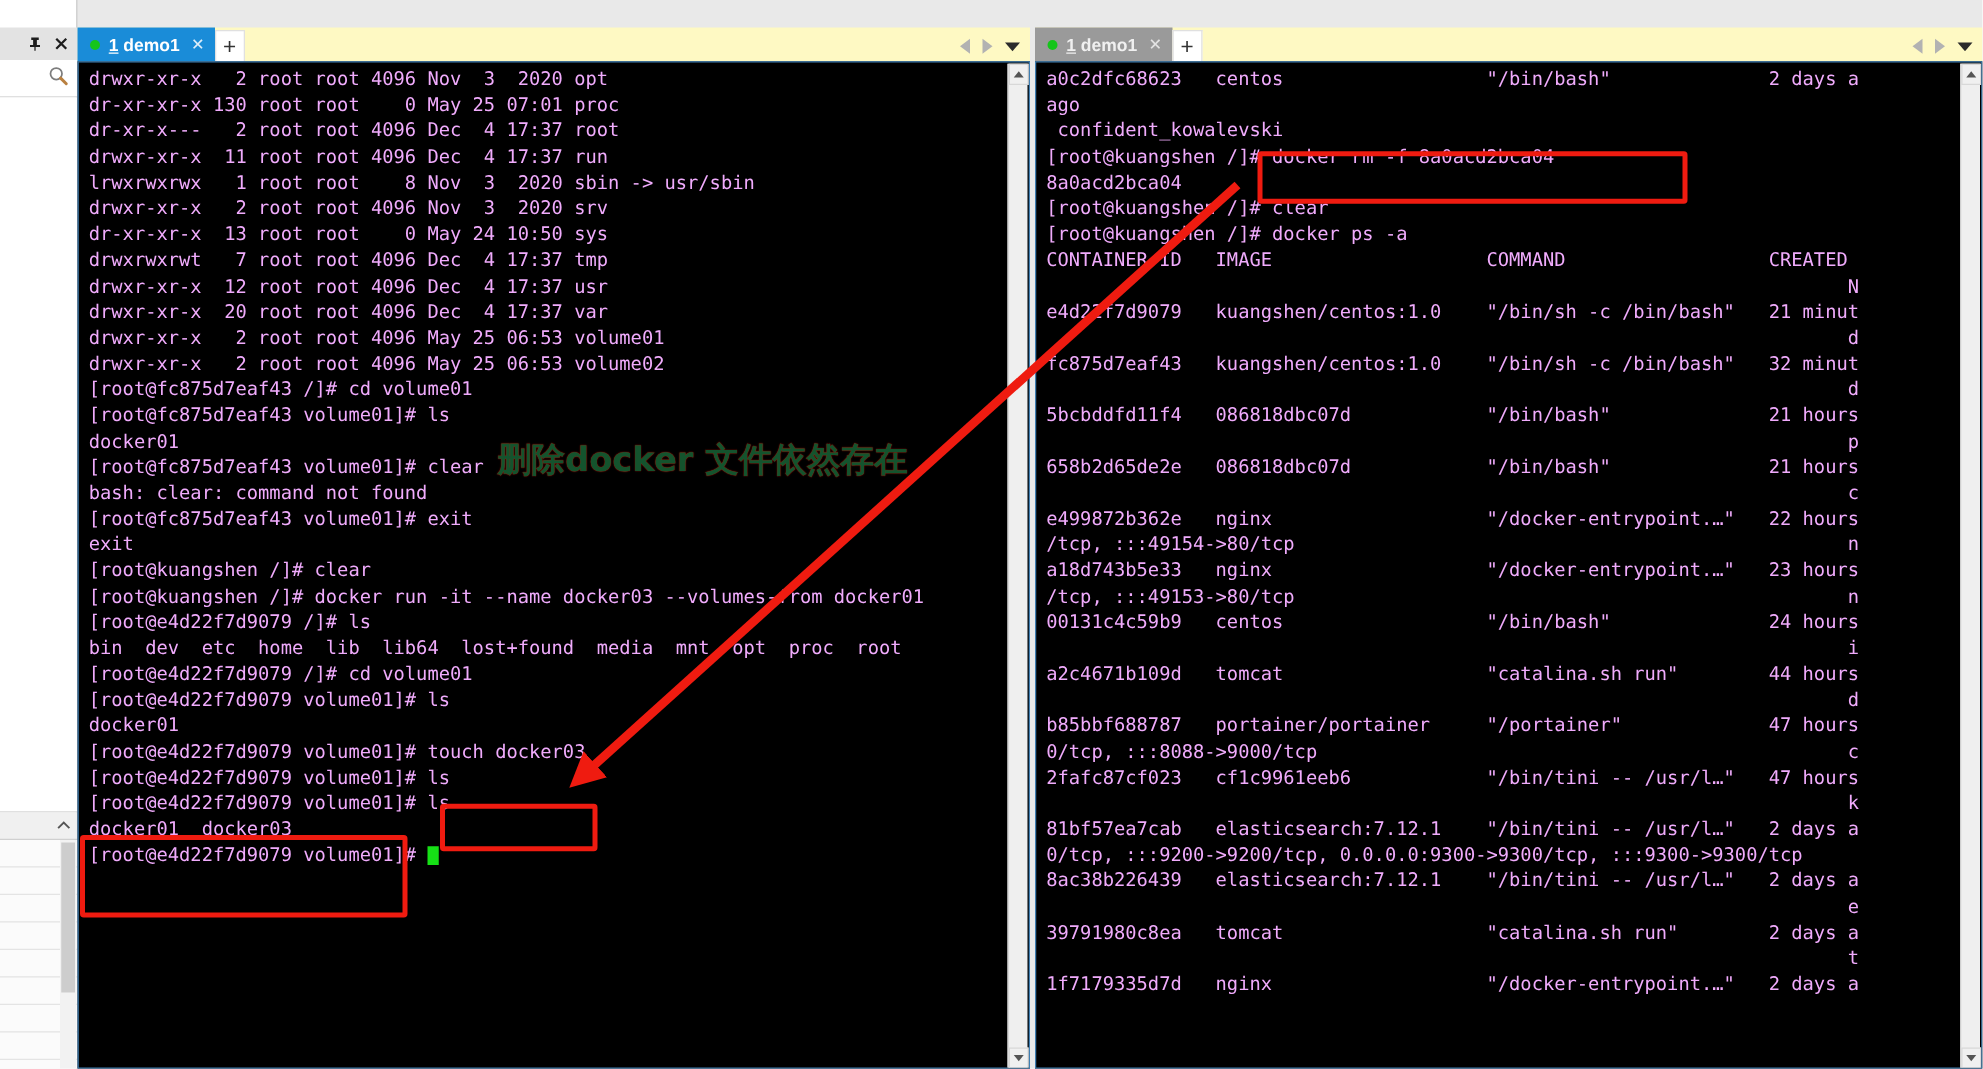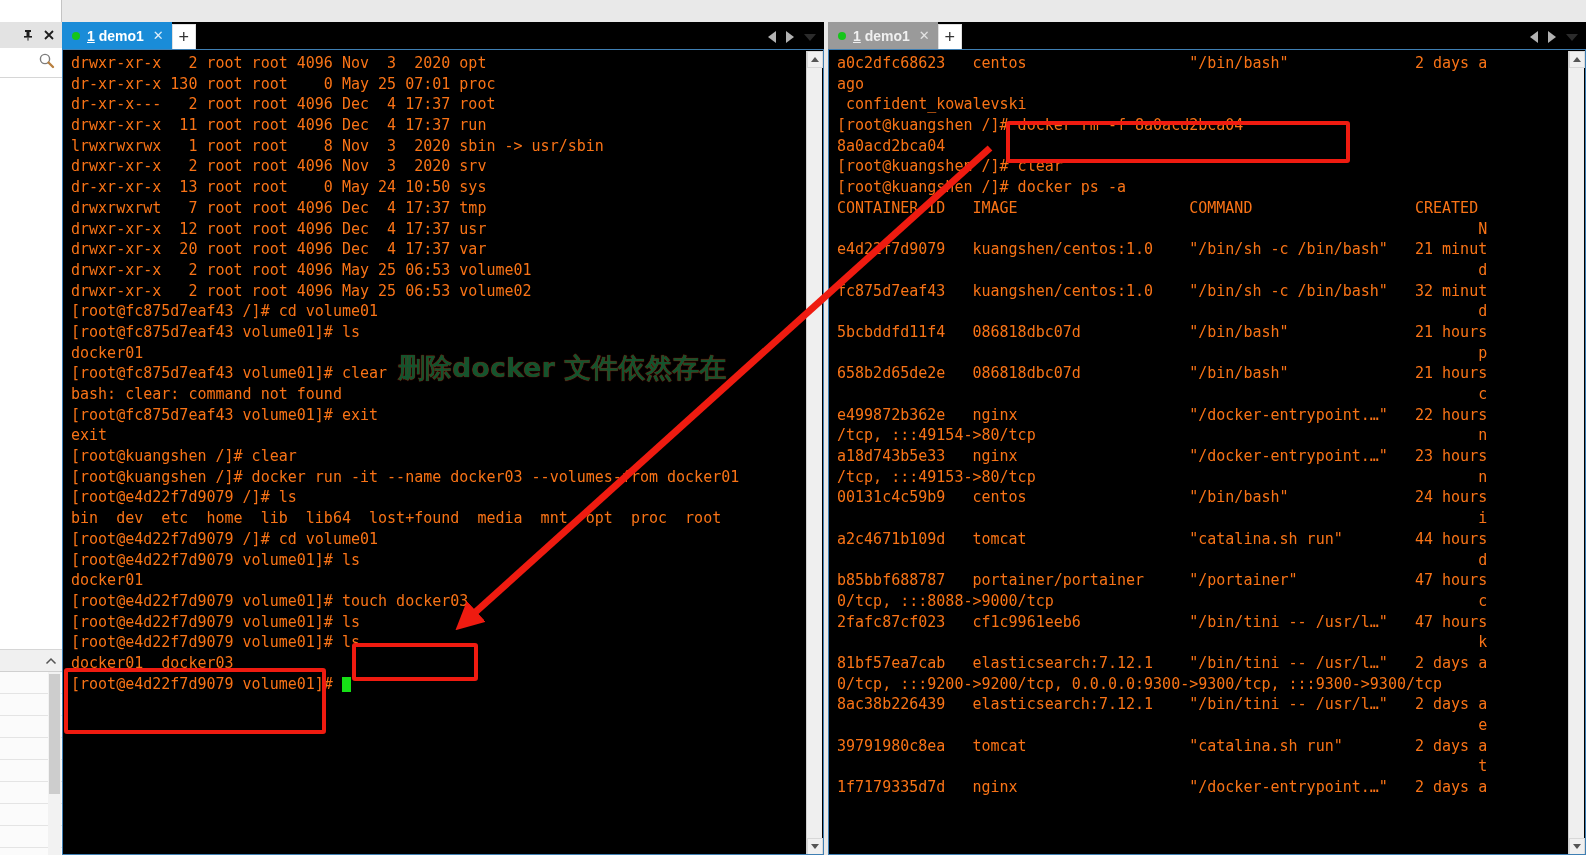--- a/index.html
+++ b/index.html
@@ -87,21 +87,21 @@
   }
 
   
   .pane { position: absolute; top: 22px; }
   #pane-left  { left: 62px;  width: 762px; height: 833px; }
   #pane-right { left: 828px; width: 758px; height: 833px; }
 
   .tabstrip {
     position: absolute; left: 0; top: 0;
     height: 27px; width: 100%;
-    background: #000000;
+    background: #fef9c3;
     display: flex; align-items: flex-end;
   }
   .tab {
     height: 27px;
     display: flex; align-items: center;
     padding: 0 8px 0 10px;
     gap: 7px;
     font-size: 14px;
     white-space: nowrap;
   }
@@ -136,21 +136,21 @@
     position: absolute; left: 0; top: 27px;
     width: 100%; height: 806px;
     background: #000000;
     border: 1px solid #3f7fb3;
     overflow: hidden;
   }
   .term-body {
     position: absolute; left: 0; top: 0;
     width: 100%; height: 100%;
     padding: 3px 0 0 8px;
-    color: #f97316;
+    color: #f0abfc;
     font-family: "DejaVu Sans Mono", "Liberation Mono", monospace;
     font-size: 15px;
     line-height: 20.7px;
     white-space: pre;
     letter-spacing: 0px;
   }
   .term-line { height: 20.7px; }
   .cursor {
     display: inline-block;
     width: 9px; height: 15px;

